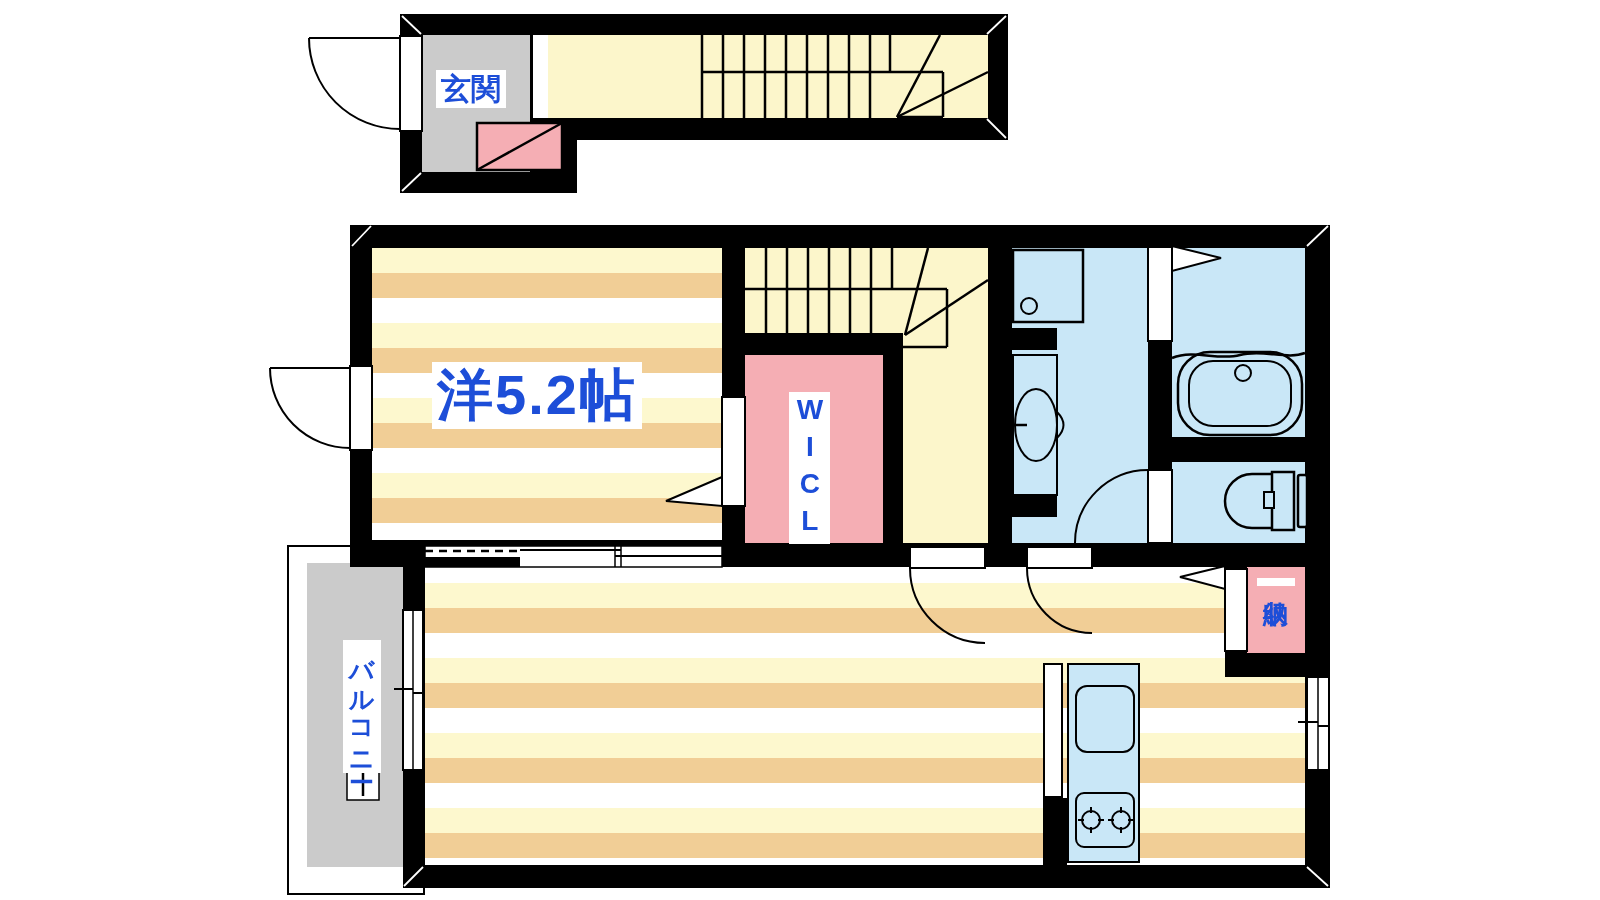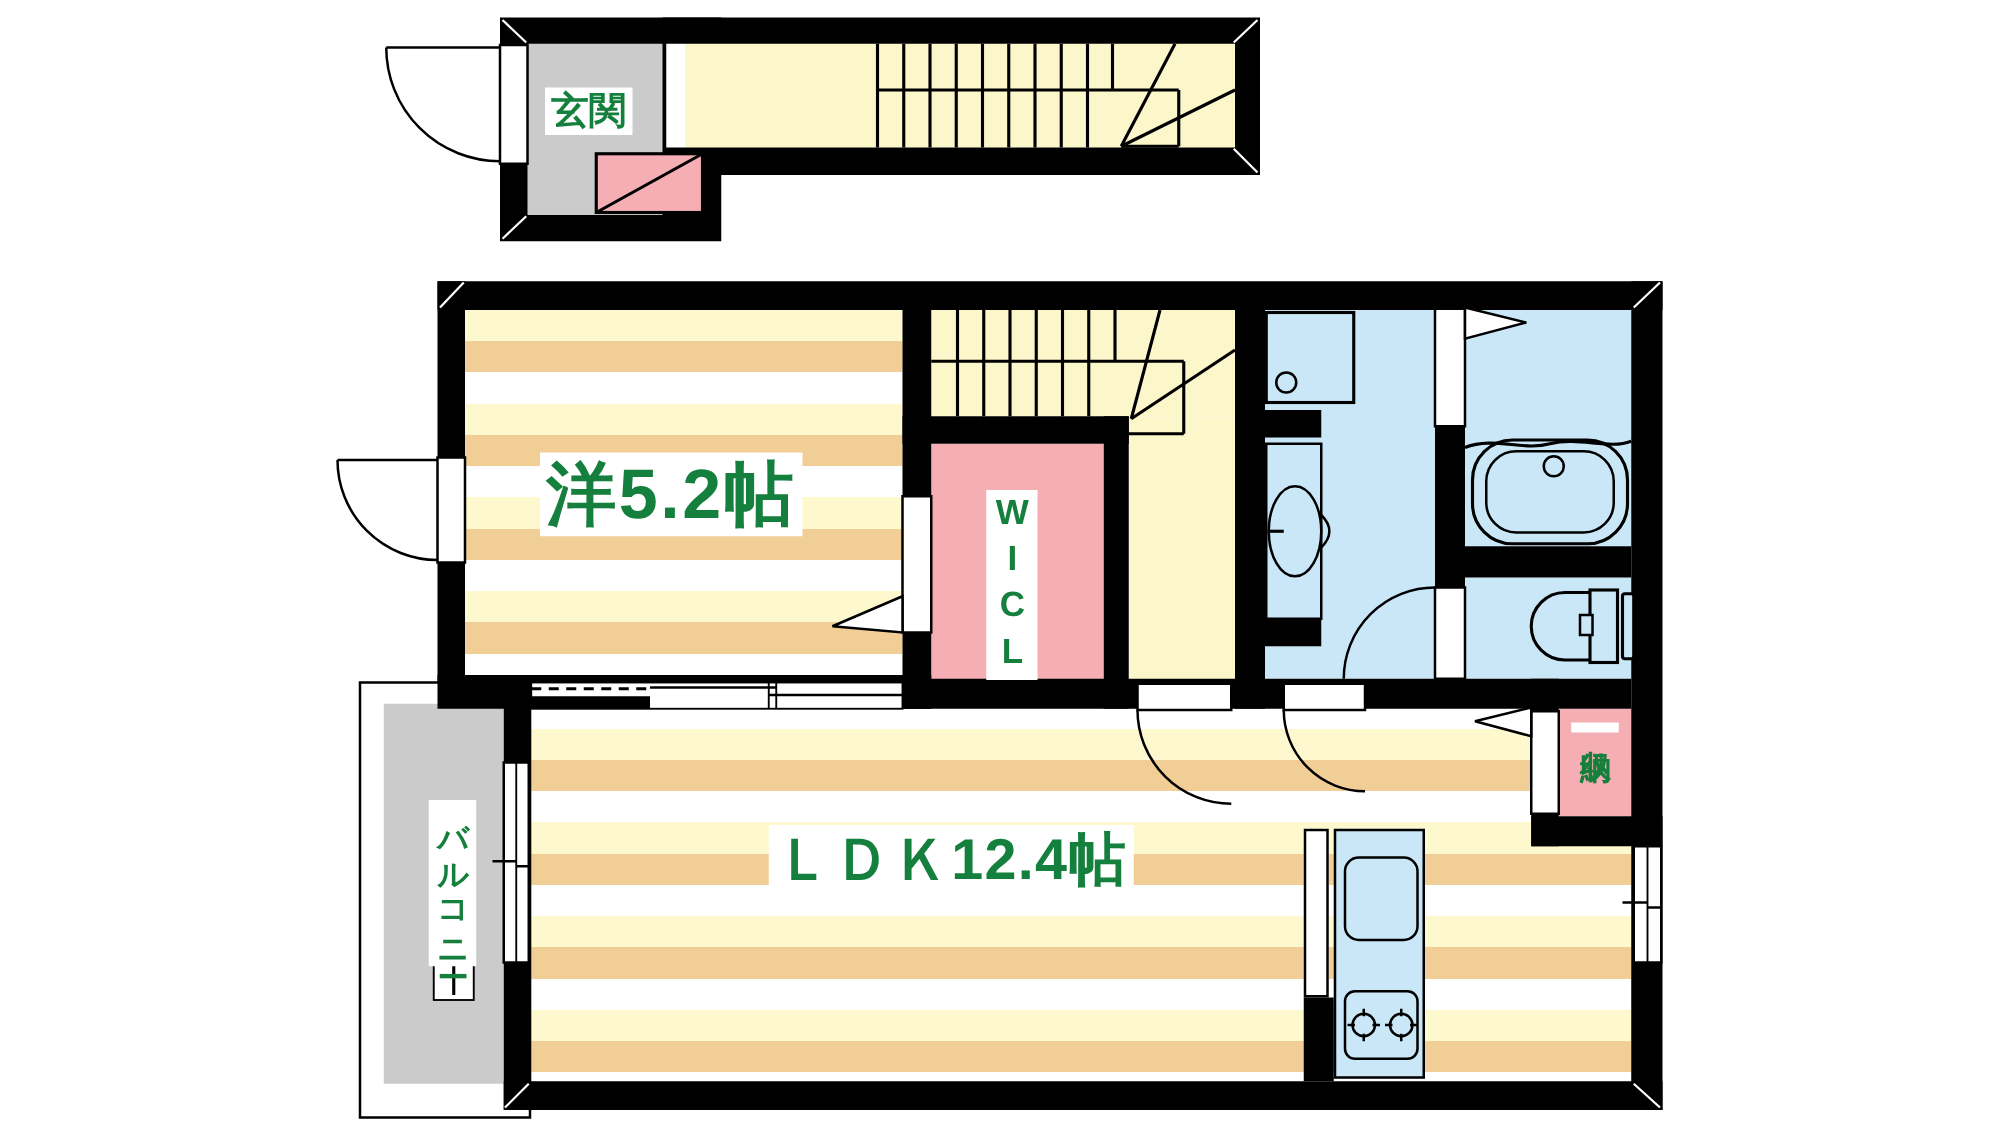--- a/index.html
+++ b/index.html
@@ -8,21 +8,21 @@
   .wall{position:absolute;background:#000;}
   .room{position:absolute;}
   .bedroom-stripes{background:repeating-linear-gradient(to bottom,#FDF8CE 0 25px,#F1CE96 25px 50px,#FFFFFF 50px 75px);}
   .ldk-stripes{background:repeating-linear-gradient(to bottom,#FFFFFF 0 16px,#FDF8CE 16px 41px,#F1CE96 41px 66px,#FFFFFF 66px 75px);}
   .yellow{background:#FCF6CB;}
   .pink{background:#F5AEB4;}
   .blue{background:#C9E7F7;}
   .gray{background:#CBCBCB;}
   .white{background:#FFFFFF;}
   svg.overlay{position:absolute;left:0;top:0;z-index:30;}
-  .lbl{position:absolute;z-index:40;background:#fff;color:#15803d;line-height:1.12;
+  .lbl{position:absolute;z-index:40;background:#fff;color:#1d4ed8;line-height:1.12;
        padding:2px 5px;white-space:nowrap;}
   .vtext{writing-mode:vertical-rl;text-orientation:upright;}
   .balcony-frame{position:absolute;box-sizing:border-box;background:#fff;border:2px solid #000;}
 </style>
 </head>
 <body>
 
 <div id="plan">
 
   <div class="wall" style="left:400px;top:14px;width:177px;height:179px;"></div>
@@ -225,17 +225,16 @@
       <line x1="402" y1="16" x2="421" y2="34"></line>
       <line x1="1006" y1="16" x2="987" y2="34"></line>
       <line x1="1006" y1="138" x2="987" y2="119"></line>
       <line x1="402" y1="191" x2="421" y2="173"></line>
     </g>
   </svg>
 
   <div class="lbl" style="left:436px;top:70px;font-size:30px;font-weight:bold;">玄関</div>
   <div class="lbl" style="left:432px;top:362px;font-size:56px;font-weight:bold;letter-spacing:2px;">洋5.2帖</div>
   <div class="lbl vtext" style="left:789px;top:392px;font-size:28px;font-weight:bold;letter-spacing:6px;">WICL</div>
-  <div class="lbl" style="left:615px;top:660px;font-size:46px;font-weight:bold;letter-spacing:1px;">ＬＤＫ12.4帖</div>
   <div class="lbl vtext" style="left:343px;top:640px;font-size:25px;font-weight:bold;letter-spacing:3px;">バルコニー</div>
   <div class="lbl vtext" style="left:1257px;top:578px;font-size:25px;font-weight:bold;letter-spacing:2px;">収納</div>
 
 </div>
 
 </body></html>

